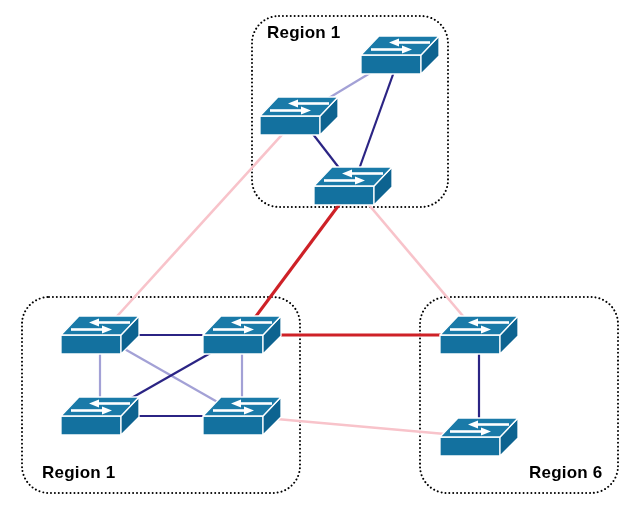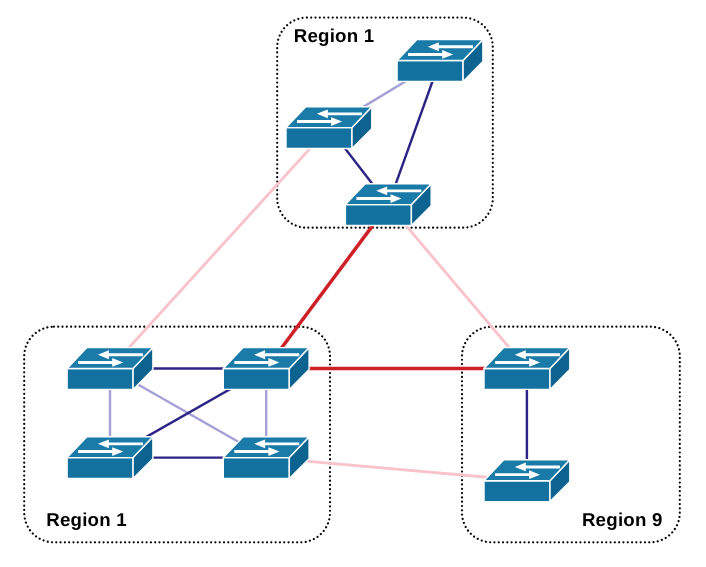--- a/index.html
+++ b/index.html
@@ -76,14 +76,14 @@
         <use href="#switch-icon" x="198" y="309" class="switch-node"></use>
         <use href="#switch-icon" x="56" y="390" class="switch-node"></use>
         <use href="#switch-icon" x="198" y="390" class="switch-node"></use>
         <use href="#switch-icon" x="435" y="309" class="switch-node"></use>
         <use href="#switch-icon" x="435" y="411" class="switch-node"></use>
       </g>
   </svg>
 
   <div class="region-label" id="label-region1" style="left: 267px; top: 23px;">Region 1</div>
   <div class="region-label" id="label-region2" style="left: 42px; top: 463px;">Region 1</div>
-  <div class="region-label" id="label-region3" style="left: 529px; top: 463px;">Region 9</div>
+  <div class="region-label" id="label-region3" style="left: 529px; top: 463px;">Region 6</div>
 </div>
 
 </body></html>

